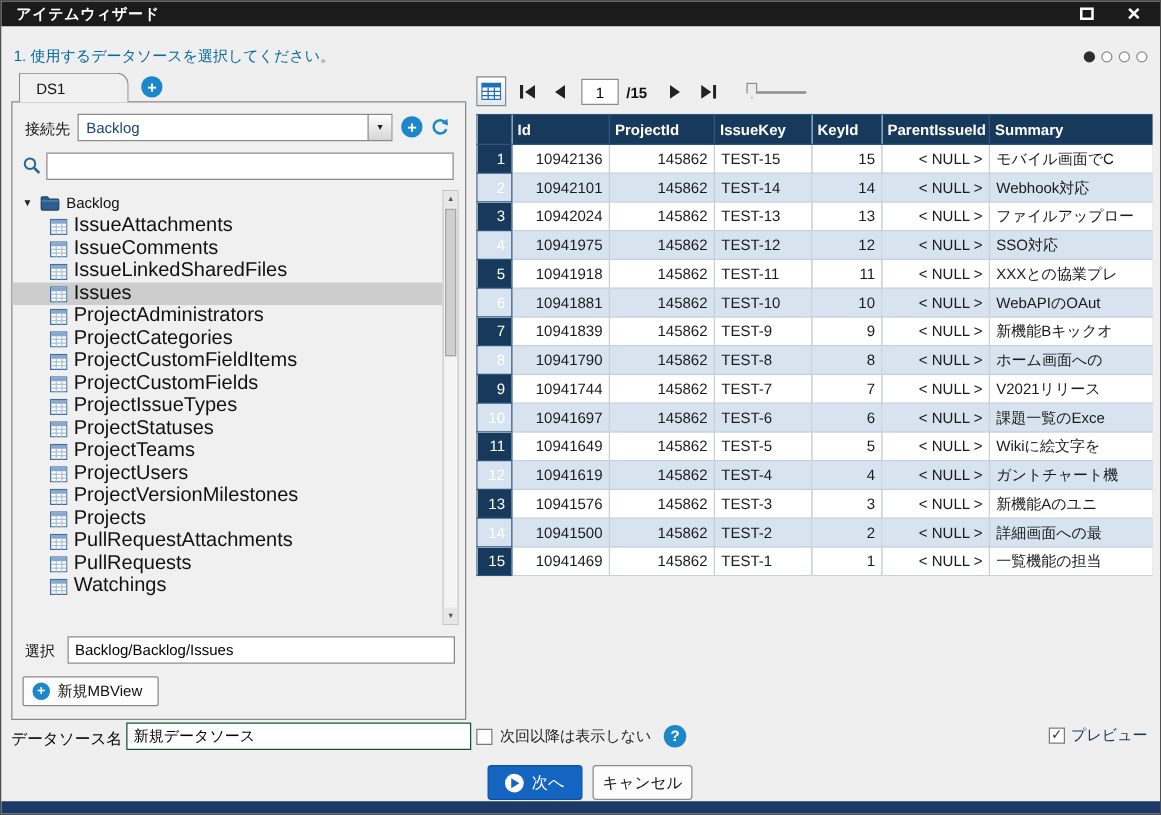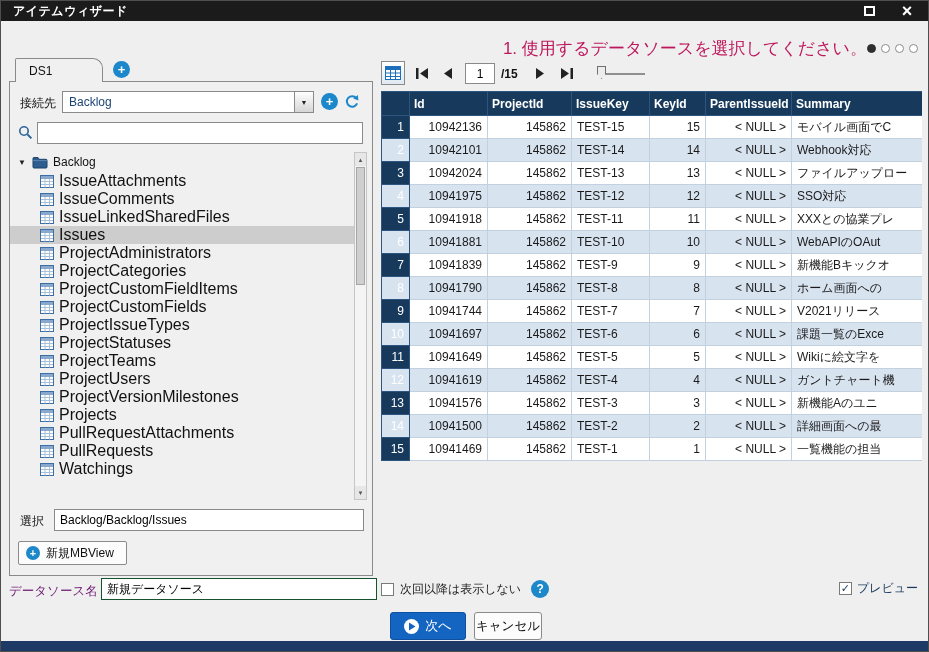--- a/index.html
+++ b/index.html
@@ -10,21 +10,21 @@
 
   
   .titlebar{position:absolute;top:0;left:0;right:0;height:20px;background:#1b1b1b;display:flex;align-items:center;justify-content:space-between;padding:0 12px;z-index:5}
   .title{color:#fff;font-size:12px;font-weight:bold;letter-spacing:.5px}
   .tb-btns{display:flex;align-items:center;gap:20px}
   .tb-btn{width:18px;height:18px;display:flex;align-items:center;justify-content:center;cursor:pointer}
   .max-glyph{width:11px;height:10px;border:2px solid #fff;display:inline-block}
   .close-glyph{color:#fff;font-size:18px;line-height:1;font-weight:bold}
 
   
-  .step-row{position:absolute;top:36px;left:10px;right:10px;display:flex;justify-content:flex-end;align-items:center;font-size:17px;color:#be185d}
+  .step-row{position:absolute;top:36px;left:10px;right:10px;display:flex;justify-content:space-between;align-items:center;font-size:12px;color:#0369a1}
   .dots{display:flex;gap:5px;align-items:center}
   .dot{width:9px;height:9px;border-radius:50%;background:#fff;border:1px solid #8b8b8b}
   .dot.filled{background:#2e2e2e;border-color:#2e2e2e}
 
   
   .ds-tab{position:absolute;left:14px;top:57px;width:88px;height:24px;background:#f0f0f0;border:1px solid #8a8a8a;border-bottom:none;border-radius:2px 10px 0 0;z-index:3;font-size:12px;display:flex;align-items:center;padding-left:13px;cursor:pointer;color:#111}
   .add-tab-btn{position:absolute;left:112px;top:60px;z-index:3}
   .blue-circle{width:17px;height:17px;border-radius:50%;background:var(--accent-blue,#1c87c9);color:#fff;font-size:13px;font-weight:bold;display:flex;align-items:center;justify-content:center;line-height:1;cursor:pointer}
   .blue-circle.sm{width:14px;height:14px;font-size:11px}
   .left-panel{position:absolute;left:8px;top:80px;width:364px;height:495px;border:1px solid #8a8a8a;background:#f0f0f0;z-index:2}
@@ -65,29 +65,29 @@
   .grid-wrap{position:absolute;left:380px;top:90px;width:541px;overflow:hidden}
   table.grid{border-collapse:collapse;table-layout:fixed;width:541px;font-size:12px}
   .grid th{background:var(--header-blue,#17395c);color:#fff;font-weight:bold;text-align:left;padding:3px 4px;border:1px solid #2e5480;height:24px;white-space:nowrap;overflow:hidden}
   .grid td{border:1px solid #c2d0df;padding:2px 5px;height:23px;background:#fff;white-space:nowrap;overflow:hidden;color:#1a1a1a}
   .grid tr.alt td{background:var(--alt-row,#d8e3f0)}
   .grid td.rownum{background:var(--header-blue,#17395c);color:#fff;text-align:right;border-color:#2e5480;padding-right:5px}
   .grid td.r{text-align:right}
   .grid td.l{text-align:left}
 
   
-  .ds-name-label{position:absolute;left:8px;top:582px;font-size:12.5px;color:#701a75}
+  .ds-name-label{position:absolute;left:8px;top:582px;font-size:12.5px;color:#000000}
   .ds-name-input{position:absolute;left:100px;top:577px;width:276px;height:22px;border:1px solid #14532d;font-size:12px;padding:0 5px;background:#fff;outline:none}
   .dont-show{position:absolute;left:380px;top:579px;display:flex;align-items:center;gap:6px;font-size:12px;color:#222}
   .chk{width:13px;height:13px;border:1px solid #7a7a7a;background:#fff;display:inline-flex;align-items:center;justify-content:center;font-size:11px;line-height:1;color:#17395c;cursor:pointer}
   .help-circle{margin-left:4px}
   .preview-box{position:absolute;right:10px;top:579px;display:flex;align-items:center;gap:5px;font-size:12px;color:#16365c}
   .next-btn{position:absolute;left:389px;top:611px;width:76px;height:28px;background:var(--next-button-blue,#1464c2);border:1px solid #0f50a0;border-radius:3px;color:#fff;font-size:13px;display:flex;align-items:center;justify-content:center;gap:6px;cursor:pointer}
   .next-icon{width:15px;height:15px;border-radius:50%;background:#fff;display:flex;align-items:center;justify-content:center}
-  .cancel-btn{position:absolute;left:473px;top:611px;width:68px;height:28px;background:#fcfcfc;border:1px solid #8a8a8a;border-radius:3px;font-size:12.5px;display:flex;align-items:center;justify-content:center;cursor:pointer;color:#111}
+  .cancel-btn{position:absolute;left:473px;top:611px;width:80px;height:28px;background:#fcfcfc;border:1px solid #8a8a8a;border-radius:3px;font-size:12.5px;display:flex;align-items:center;justify-content:center;cursor:pointer;color:#111}
   .bottom-strip{position:absolute;left:0;right:0;bottom:0;height:10px;background:var(--bottom-bar-navy,#1d3a66)}
 </style>
 </head>
 <body>
 
 <div class="window">
 
   <div class="titlebar">
     <span class="title">アイテムウィザード</span>
     <span class="tb-btns">

